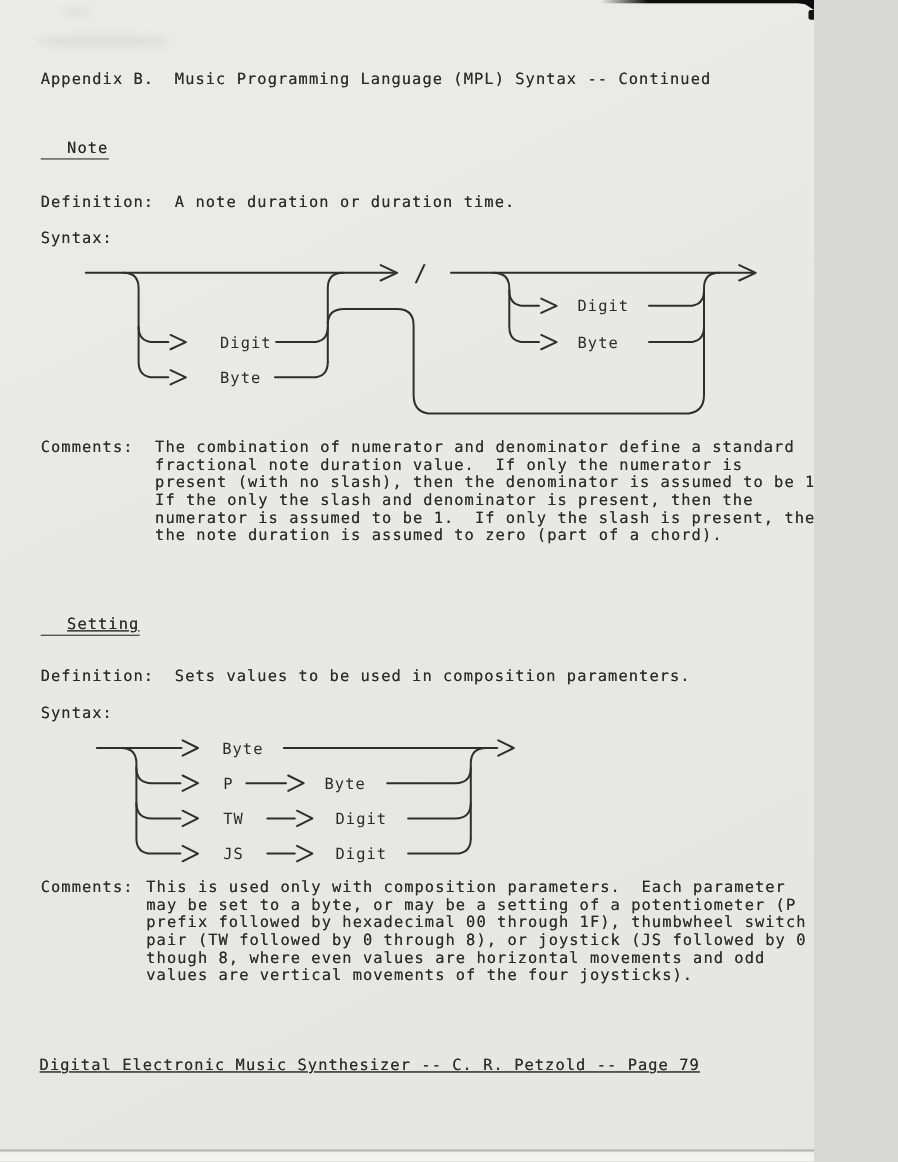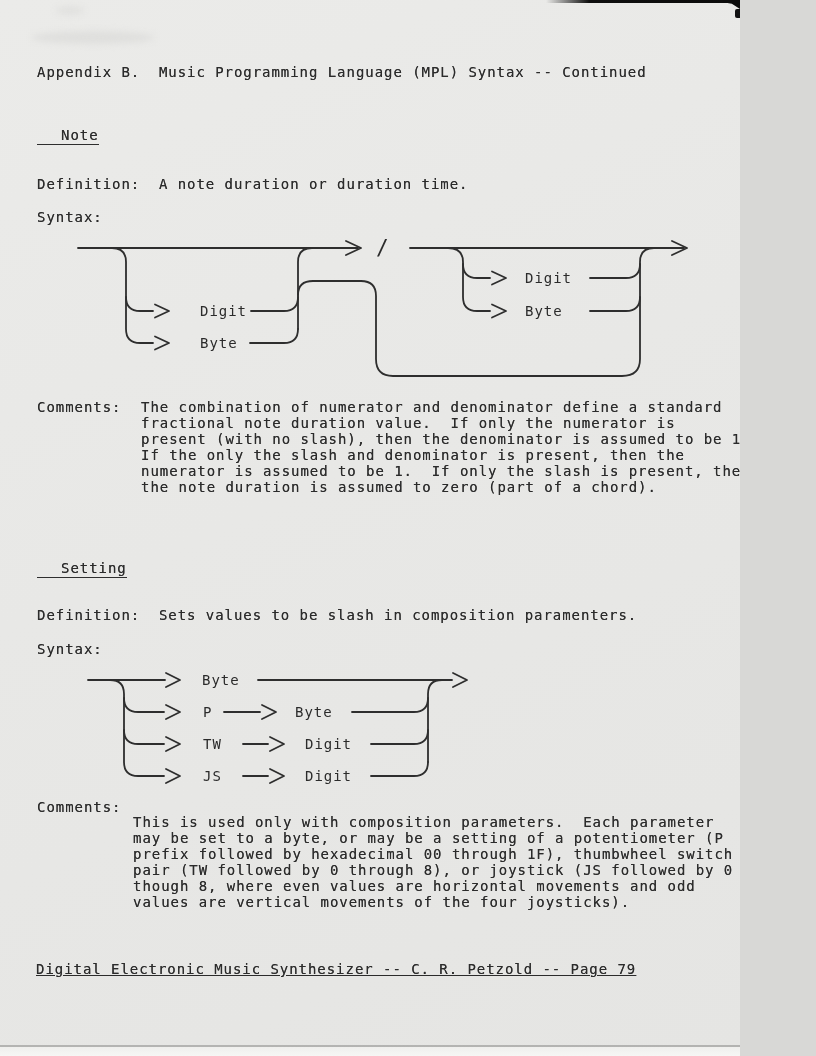--- a/index.html
+++ b/index.html
@@ -55,28 +55,28 @@
   <div class="t" style="left:37px; top:209px;">Syntax:</div>
 
   <div class="t" style="left:37px; top:399px;">Comments:</div>
   <div class="t" style="left:141px; top:399px;">The combination of numerator and denominator define a standard
 fractional note duration value.  If only the numerator is
 present (with no slash), then the denominator is assumed to be 1.
 If the only the slash and denominator is present, then the
 numerator is assumed to be 1.  If only the slash is present, then
 the note duration is assumed to zero (part of a chord).</div>
 
-  <div class="t" style="left:37px; top:560px;"><span class="heading">Setting</span></div>
+  <div class="t" style="left:37px; top:560px;text-decoration:underline;"><span class="heading">Setting</span></div>
 
-  <div class="t" style="left:37px; top:607px;">Definition:  Sets values to be slash in composition paramenters.</div>
+  <div class="t" style="left:37px; top:607px;">Definition:  Sets values to be used in composition paramenters.</div>
 
   <div class="t" style="left:37px; top:641px;">Syntax:</div>
 
   <div class="t" style="left:37px; top:799px;">Comments:</div>
-  <div class="t" style="left:133px; top:799px;margin-top:15px;">This is used only with composition parameters.  Each parameter
+  <div class="t" style="left:133px; top:799px;">This is used only with composition parameters.  Each parameter
 may be set to a byte, or may be a setting of a potentiometer (P
 prefix followed by hexadecimal 00 through 1F), thumbwheel switch
 pair (TW followed by 0 through 8), or joystick (JS followed by 0
 though 8, where even values are horizontal movements and odd
 values are vertical movements of the four joysticks).</div>
 
   <div class="t" style="left:36px; top:961px;text-decoration:underline;">Digital Electronic Music Synthesizer -- C. R. Petzold -- Page 79</div>
 
   <svg class="diagrams" width="816" height="1056" viewBox="0 0 816 1056">
 

